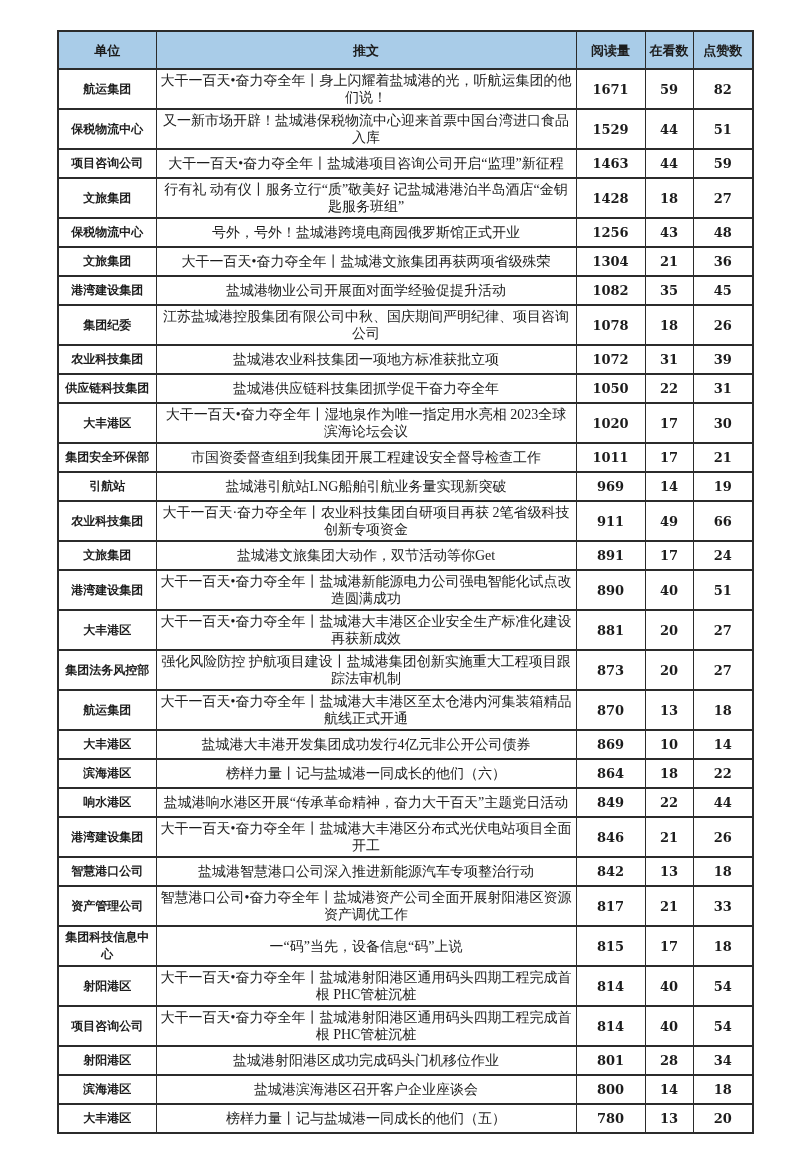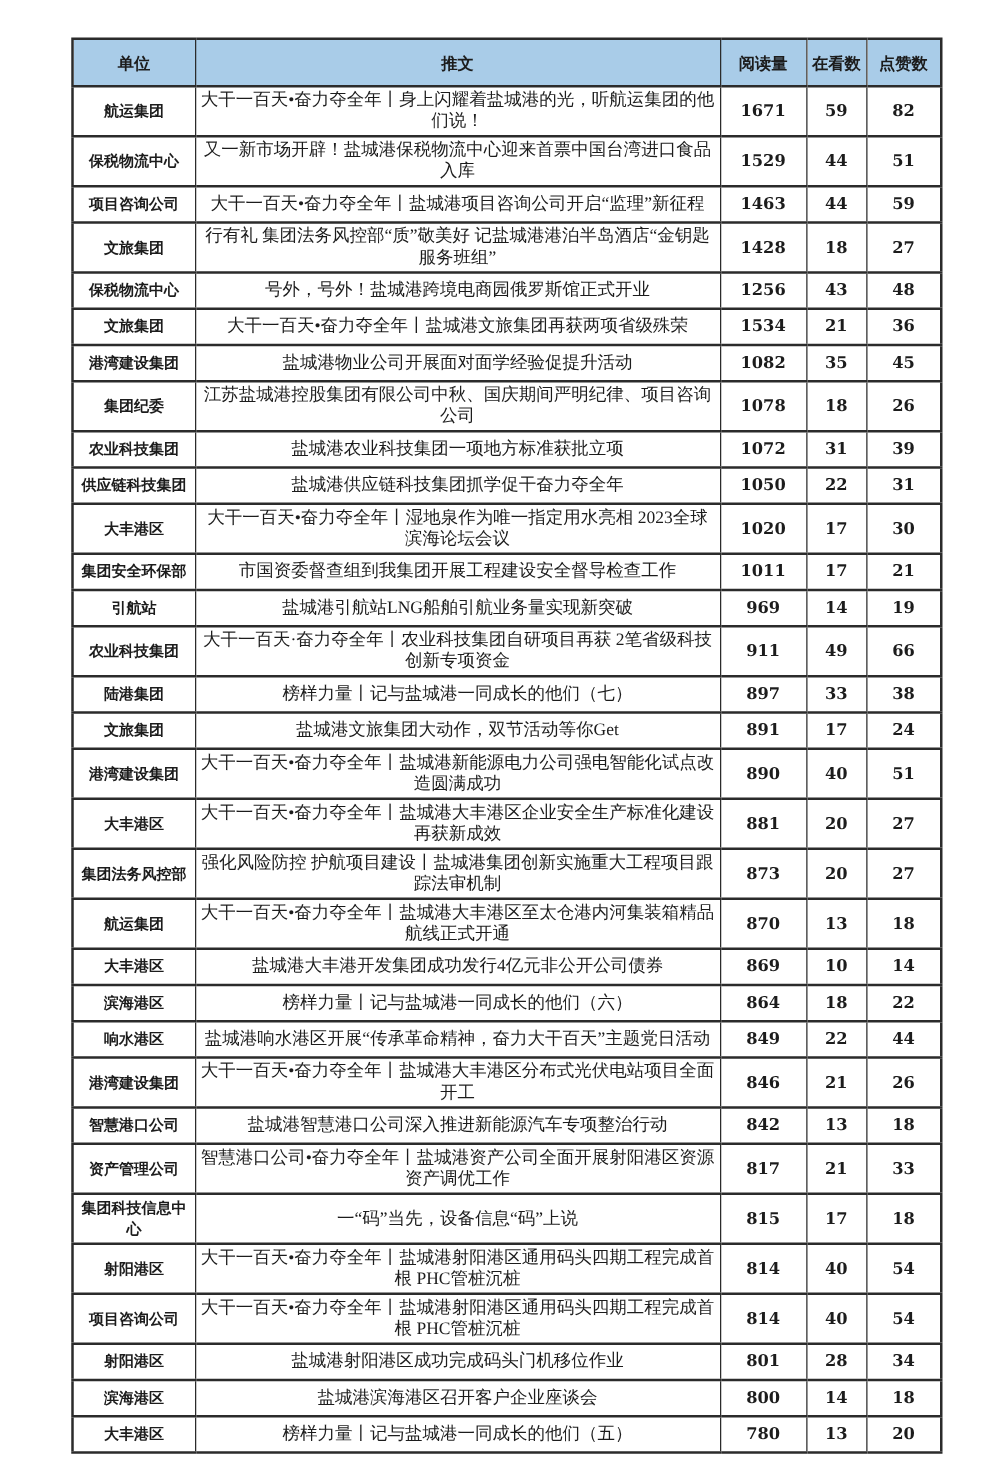--- a/index.html
+++ b/index.html
@@ -80,36 +80,36 @@
   </tr>
         <tr>
     <td class="unit">项目咨询公司</td>
     <td class="title">大干一百天•奋力夺全年丨盐城港项目咨询公司开启“监理”新征程</td>
     <td class="num">1463</td>
     <td class="num">44</td>
     <td class="num">59</td>
   </tr>
         <tr>
     <td class="unit">文旅集团</td>
-    <td class="title">行有礼 集团法务风控部“质”敬美好 记盐城港港泊半岛酒店“金钥匙服务班组”</td>
+    <td class="title">行有礼 动有仪丨服务立行“质”敬美好 记盐城港港泊半岛酒店“金钥匙服务班组”</td>
     <td class="num">1428</td>
     <td class="num">18</td>
     <td class="num">27</td>
   </tr>
         <tr>
     <td class="unit">保税物流中心</td>
     <td class="title">号外，号外！盐城港跨境电商园俄罗斯馆正式开业</td>
     <td class="num">1256</td>
     <td class="num">43</td>
     <td class="num">48</td>
   </tr>
         <tr>
     <td class="unit">文旅集团</td>
     <td class="title">大干一百天•奋力夺全年丨盐城港文旅集团再获两项省级殊荣</td>
-    <td class="num">1534</td>
+    <td class="num">1304</td>
     <td class="num">21</td>
     <td class="num">36</td>
   </tr>
         <tr>
     <td class="unit">港湾建设集团</td>
     <td class="title">盐城港物业公司开展面对面学经验促提升活动</td>
     <td class="num">1082</td>
     <td class="num">35</td>
     <td class="num">45</td>
   </tr>
@@ -156,27 +156,20 @@
     <td class="num">19</td>
   </tr>
         <tr>
     <td class="unit">农业科技集团</td>
     <td class="title">大干一百天·奋力夺全年丨农业科技集团自研项目再获 2笔省级科技创新专项资金</td>
     <td class="num">911</td>
     <td class="num">49</td>
     <td class="num">66</td>
   </tr>
         <tr>
-    <td class="unit">陆港集团</td>
-    <td class="title">榜样力量丨记与盐城港一同成长的他们（七）</td>
-    <td class="num">897</td>
-    <td class="num">33</td>
-    <td class="num">38</td>
-  </tr>
-        <tr>
     <td class="unit">文旅集团</td>
     <td class="title">盐城港文旅集团大动作，双节活动等你Get</td>
     <td class="num">891</td>
     <td class="num">17</td>
     <td class="num">24</td>
   </tr>
         <tr>
     <td class="unit">港湾建设集团</td>
     <td class="title">大干一百天•奋力夺全年丨盐城港新能源电力公司强电智能化试点改造圆满成功</td>
     <td class="num">890</td>

